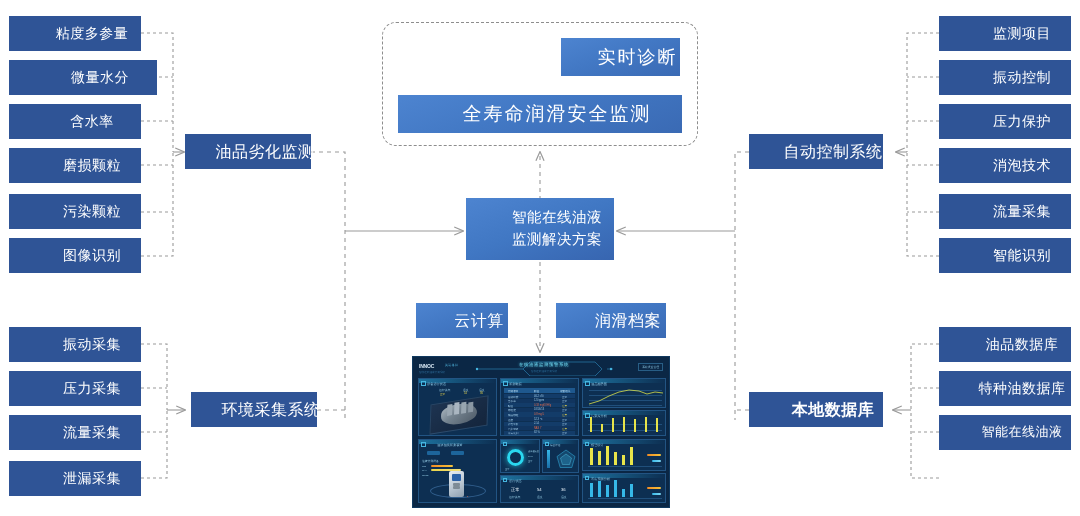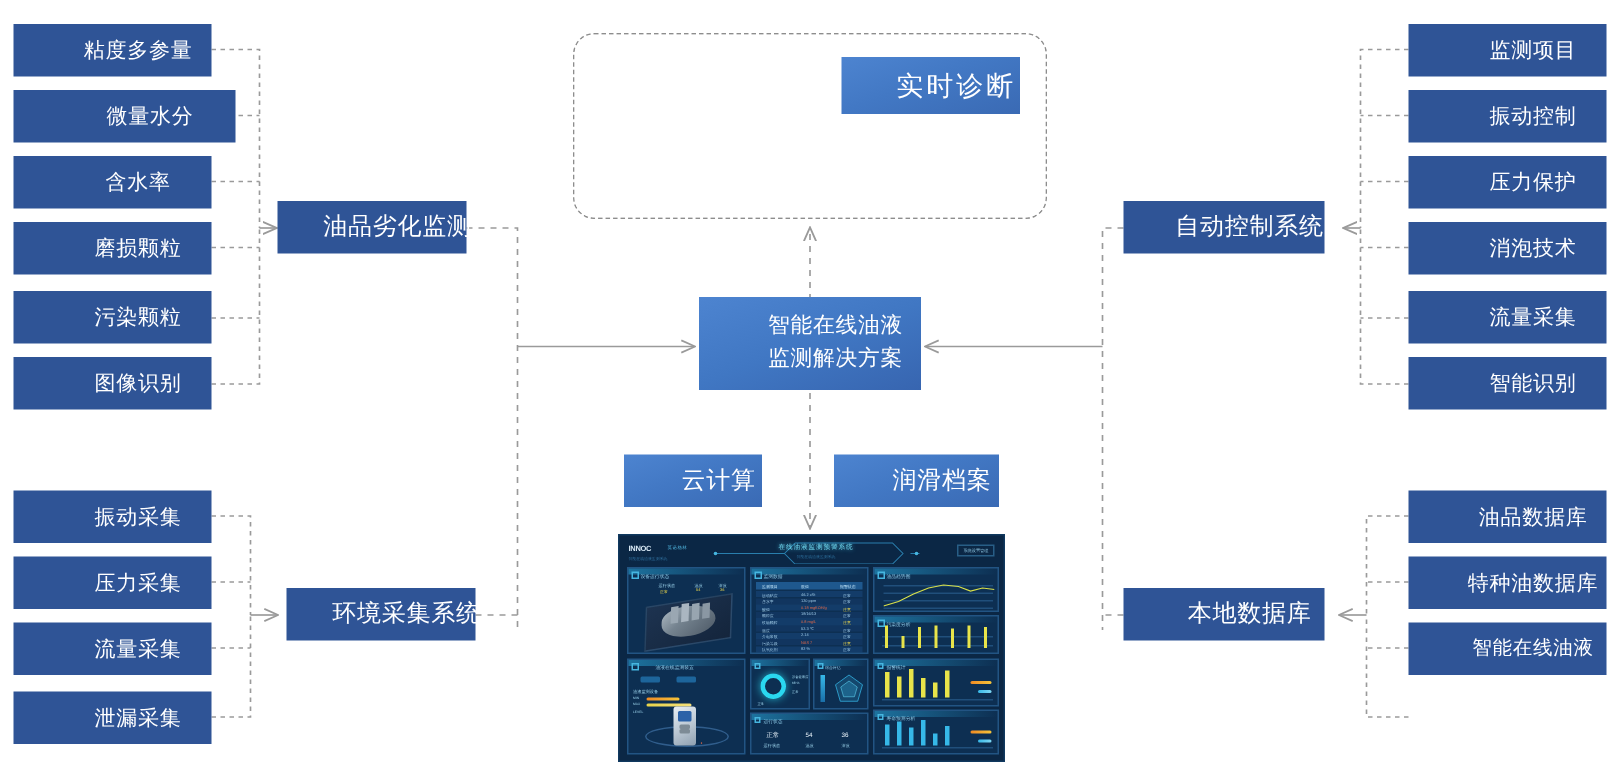--- a/index.html
+++ b/index.html
@@ -200,20 +200,23 @@
     </g>
   </svg>
 
   <div class="dash-frame" style="left:382px; top:22px; width:316px; height:124px;"></div>
 
 
   <div class="node grad mid" style="left:561px; top:38px; width:119px; height:38px;">
     <span>实时诊断</span>
   </div>
 
+  <div class="node grad big" style="left:398px; top:95px; width:284px; height:38px;">
+    <span>全寿命润滑安全监测</span>
+  </div>
 
   <div class="node center-node" style="left:466px; top:198px; width:148px; height:62px;">
     <span>智能在线油液</span>
     <span>监测解决方案</span>
   </div>
 
   <div class="node grad" style="left:416px; top:303px; width:92px; height:35px;">
     <span>云计算</span>
   </div>
   <div class="node grad" style="left:556px; top:303px; width:110px; height:35px;">
@@ -222,21 +225,21 @@
 
   <div class="node hub" style="left:185px; top:134px; width:126px; height:35px;">
     <span>油品劣化监测</span>
   </div>
   <div class="node hub" style="left:749px; top:134px; width:134px; height:35px;">
     <span>自动控制系统</span>
   </div>
   <div class="node hub" style="left:191px; top:392px; width:126px; height:35px;">
     <span>环境采集系统</span>
   </div>
-  <div class="node hub" style="left:749px; top:392px; width:134px; height:35px;">
+  <div class="node hub" style="left:749px; top:392px; width:134px; height:35px;font-weight:bold;">
     <span>本地数据库</span>
   </div>
 
   <div class="node leaf" style="left:9px; top:16px; width:132px; height:35px;">
     <span>粘度多参量</span>
     </div>
   <div class="node leaf" style="left:9px; top:60px; width:148px; height:35px;">
     <span>微量水分</span>
     </div>
   <div class="node leaf" style="left:9px; top:104px; width:132px; height:35px;">

